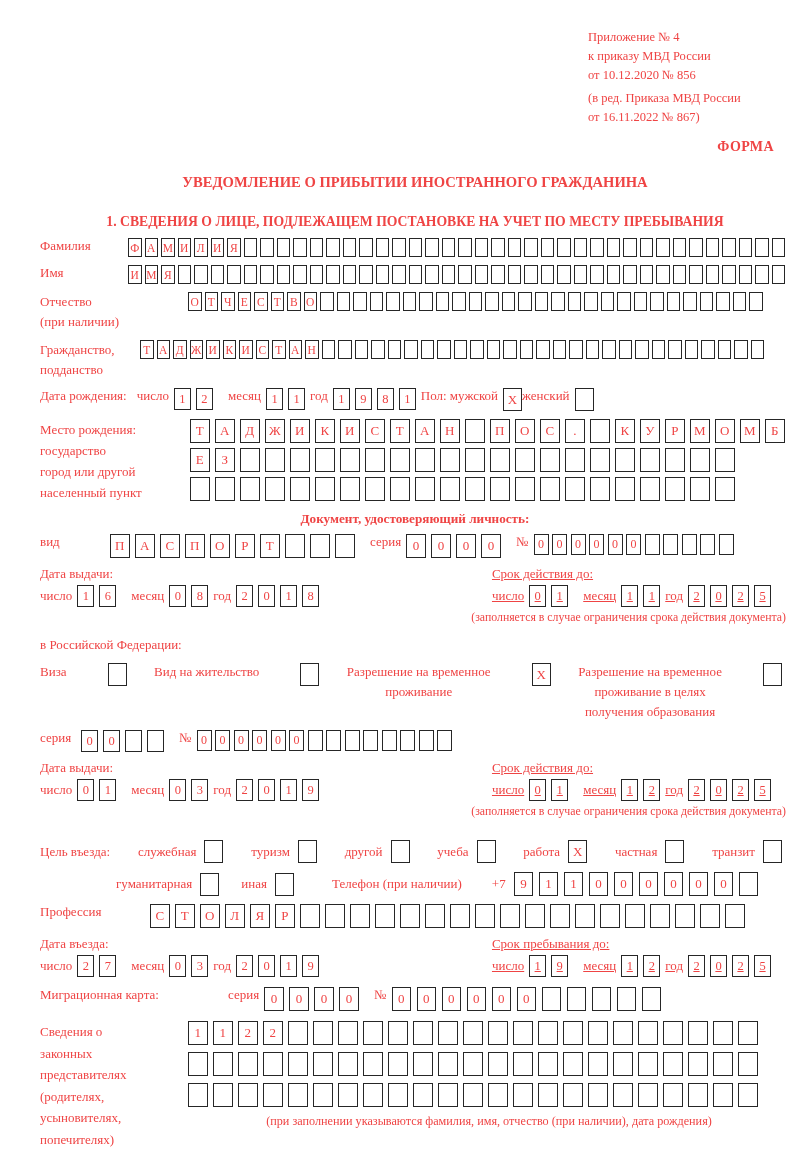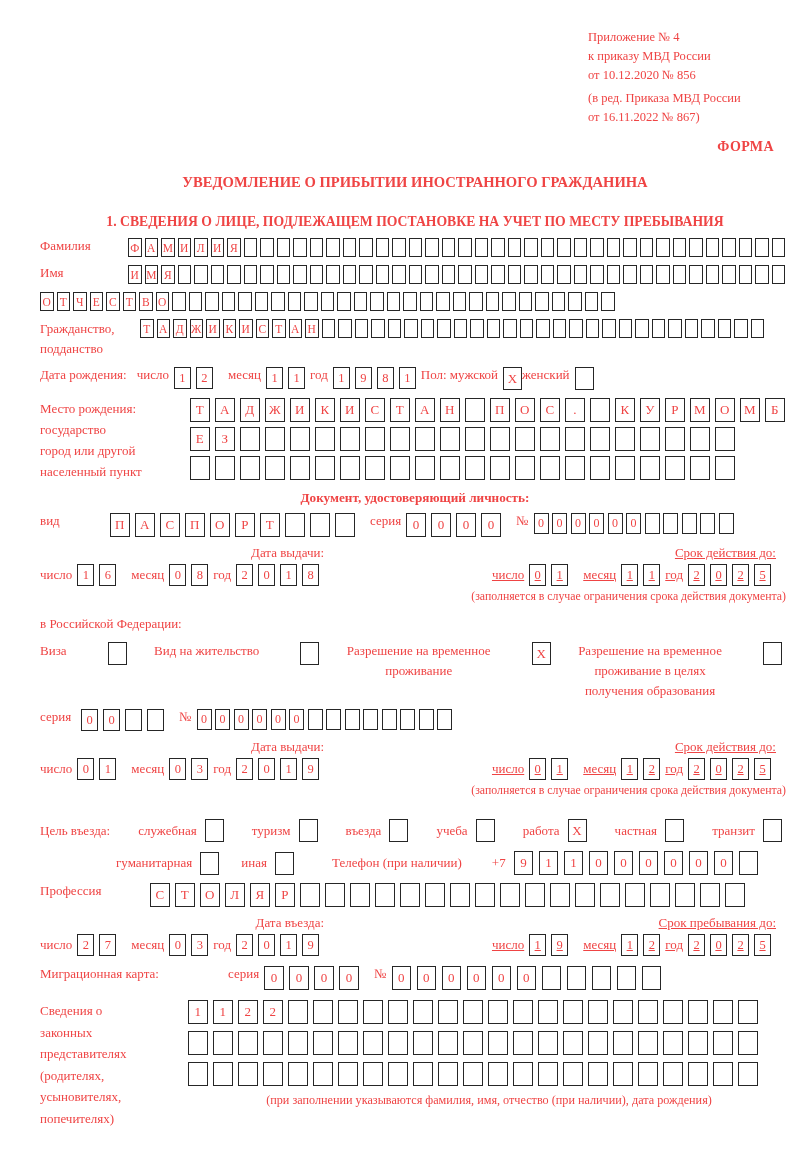--- a/index.html
+++ b/index.html
@@ -36,21 +36,21 @@
   
   .twocol{display:flex;margin-top:8px;}
   .tc-left{flex:0 0 150px;line-height:21px;}
   .tc-left-rep{flex:0 0 148px;line-height:21.5px;}
   .tc-right{flex:1 1 auto;}
   .tc-right .boxes{margin-bottom:5px;display:flex;}
   .tc-right-rep .boxes{margin-bottom:7px;display:flex;}
   .center-heading{font-weight:bold;text-align:center;margin-top:5px;font-size:13.2px;} .ml12{margin-left:12px;} .ml6{margin-left:6px;} .mr10{margin-right:10px;}
   
   .dates{display:flex;margin-top:8px;align-items:flex-end;}
-  .dg-title{text-align:right;margin-bottom:3px;}
+  .dg-title{text-align:left;margin-bottom:3px;}
   .dg-row{display:flex;align-items:center;}
   .dlab{margin:0 5px 0 0;}
   .dlab2{margin:0 5px 0 10px;}
   .dates-right{margin-left:auto;margin-right:14px;text-decoration:underline;}
   .note-right{text-align:right;font-size:11.8px;margin-top:3px;margin-right:4px;line-height:15px;}
   
   .res-intro{margin-top:9px;line-height:21px;}
   .options{display:flex;align-items:flex-start;justify-content:space-between;margin-top:7px;margin-right:8px;}
   .opt{display:flex;align-items:flex-start;gap:32px;}
   .opt .boxes{margin-left:9px;margin-top:1px;}
@@ -169,20 +169,24 @@
         <span class="cell c-sm"></span>
         <span class="cell c-sm"></span>
         <span class="cell c-sm"></span>
         <span class="cell c-sm"></span>
         <span class="cell c-sm"></span>
         <span class="cell c-sm"></span>
       </span>
   </div>
 
   <div class="frow-top">
+    <span class="flabel w148 l2">
+      <div>Отчество</div>
+      <div>(при наличии)</div>
+    </span>
     <span class="boxes">
         <span class="cell c-sm">О</span>
         <span class="cell c-sm">Т</span>
         <span class="cell c-sm">Ч</span>
         <span class="cell c-sm">Е</span>
         <span class="cell c-sm">С</span>
         <span class="cell c-sm">Т</span>
         <span class="cell c-sm">В</span>
         <span class="cell c-sm">О</span>
         <span class="cell c-sm"></span>
@@ -584,21 +588,21 @@
           <span class="cell c-cb"></span>
         </span>
       </span>
     <span class="opt2">
         <span>туризм</span>
         <span class="boxes">
           <span class="cell c-cb"></span>
         </span>
       </span>
     <span class="opt2">
-        <span>въезда</span>
+        <span>другой</span>
         <span class="boxes">
           <span class="cell c-cb"></span>
         </span>
       </span>
     <span class="opt2">
         <span>учеба</span>
         <span class="boxes">
           <span class="cell c-cb"></span>
         </span>
       </span>

